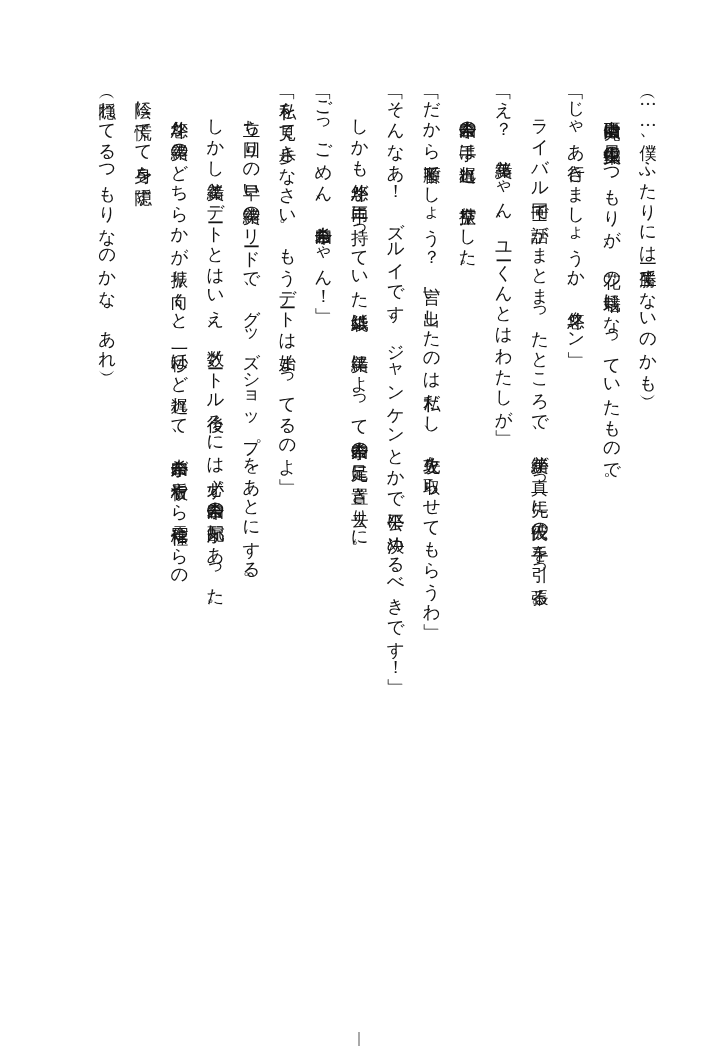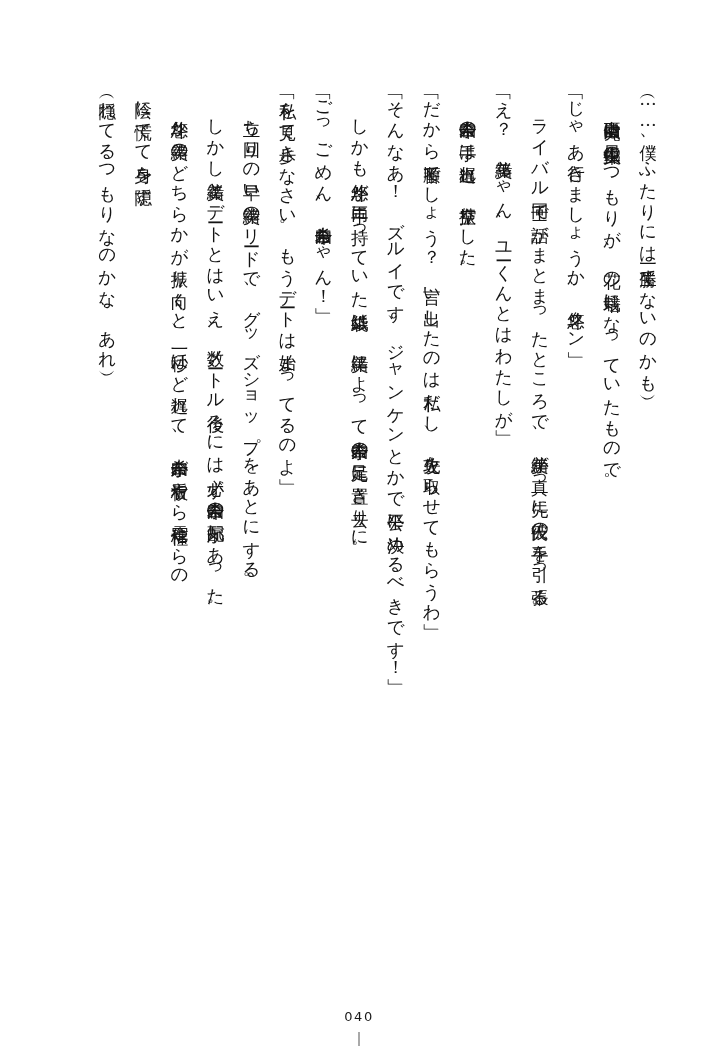--- a/index.html
+++ b/index.html
@@ -88,16 +88,15 @@
     <p class="para">　しかも悠斗が両手に持っていた紙袋は、美緒によって由希奈の足元に置き去りに。</p>
     <p class="para">「ごっごめん、由希奈ちゃん！」</p>
     <p class="para">「私を見て歩きなさい。もうデートは始まってるのよ」</p>
     <p class="para">　立ち回りの早い美緒のリードで、グッズショップをあとにする。</p>
     <p class="para">　しかし美緒とデートとはいえ、数メートル後ろには必ず由希奈の気配があった。</p>
     <p class="para">　悠斗か美緒のどちらかが振り向くと、一秒ほど遅れて、由希奈が看板やら電信柱やらの</p>
     <p class="para">陰に慌てて身を隠す。</p>
     <p class="para">（隠れてるつもりなのかな、あれ）</p>
   </div>
 
-  <div id="page-number">040</div>
   <div id="spine-mark"></div>
 
 </div>
 
 </body></html>

